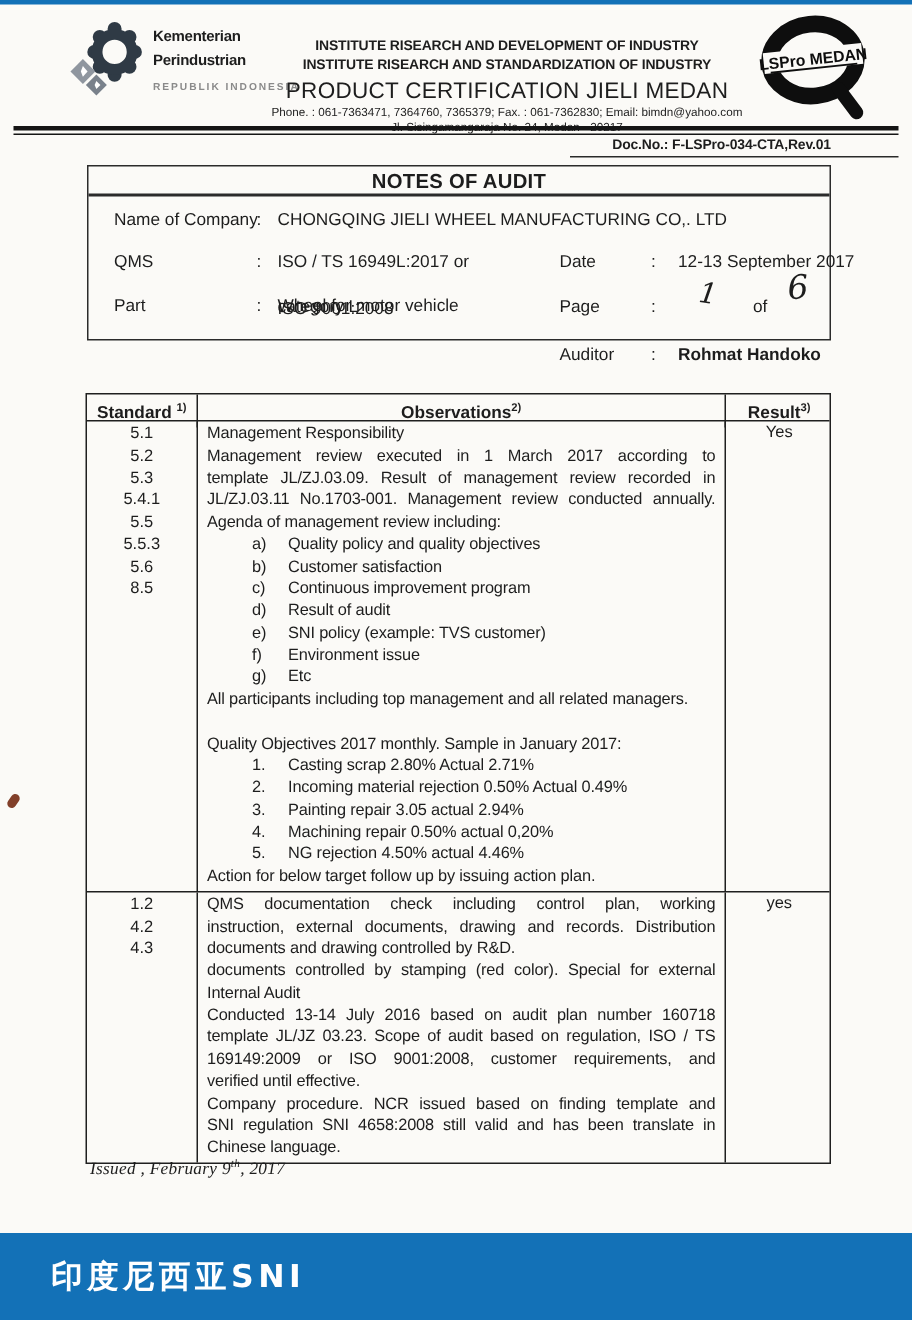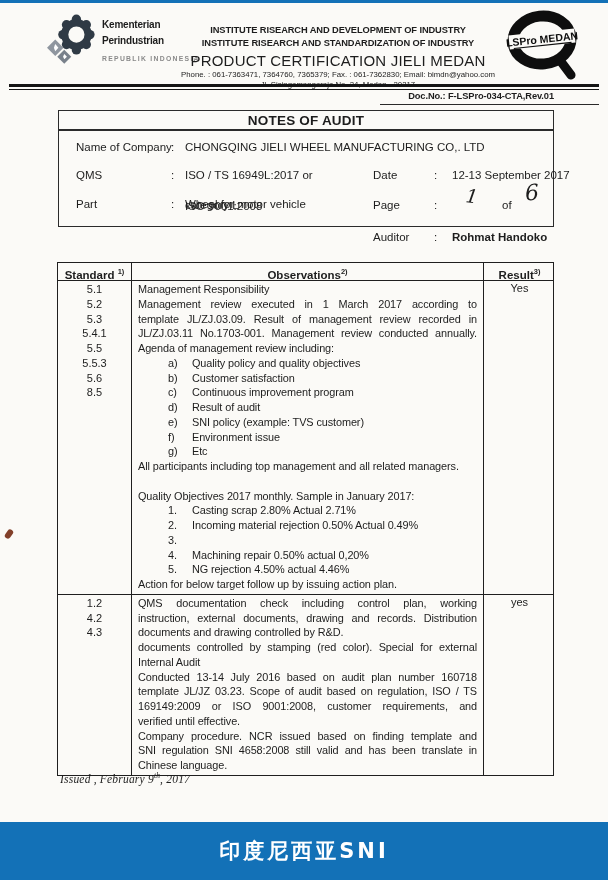--- a/index.html
+++ b/index.html
@@ -51,22 +51,22 @@
   .obsline.just { white-space:normal; text-align:justify; text-align-last:justify; }
   .obsline.li { display:flex; }
   .obsline .marker { flex:none; width:24px; margin-left:30px; }
   .obsline .litext { flex:1; white-space:nowrap; }
 
   
   .issued { position:absolute; left:60px; top:771px; font-family:"Liberation Serif", serif;
             font-style:italic; font-size:11.5px; letter-spacing:0.2px; }
   .issued sup { font-size:7.5px; }
   .banner { position:absolute; left:0; top:822px; width:608px; height:58px; background:var(--accent);
-            color:#ffffff; text-align:center; line-height:58px; font-weight:bold; font-size:21px;
-            letter-spacing:3px; font-family:"DejaVu Sans", sans-serif; }
+            color:#ffffff; text-align:left; line-height:58px; font-weight:bold; font-size:21px;
+            letter-spacing:3px; font-family:"DejaVu Sans", sans-serif;padding-left:34px; }
   .speck { position:absolute; left:6px; top:529px; width:6px; height:10px; background:#82402a;
            border-radius:3px; transform:rotate(35deg); }
 </style>
 </head>
 <body>
 
 <div class="page">
 
   <div class="topstrip"></div>
 
@@ -213,20 +213,21 @@
             <div class="obsline li">
               <span class="marker">1.</span>
               <span class="litext">Casting scrap 2.80% Actual 2.71%</span>
             </div>
             <div class="obsline li">
               <span class="marker">2.</span>
               <span class="litext">Incoming material rejection 0.50% Actual 0.49%</span>
             </div>
             <div class="obsline li">
               <span class="marker">3.</span>
+              <span class="litext">Painting repair 3.05 actual 2.94%</span>
             </div>
             <div class="obsline li">
               <span class="marker">4.</span>
               <span class="litext">Machining repair 0.50% actual 0,20%</span>
             </div>
             <div class="obsline li">
               <span class="marker">5.</span>
               <span class="litext">NG rejection 4.50% actual 4.46%</span>
             </div>
             <div class="obsline">Action for below target follow up by issuing action plan.</div>

